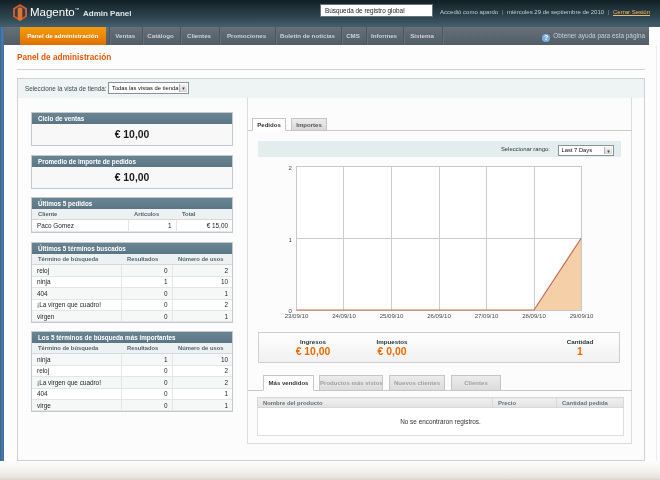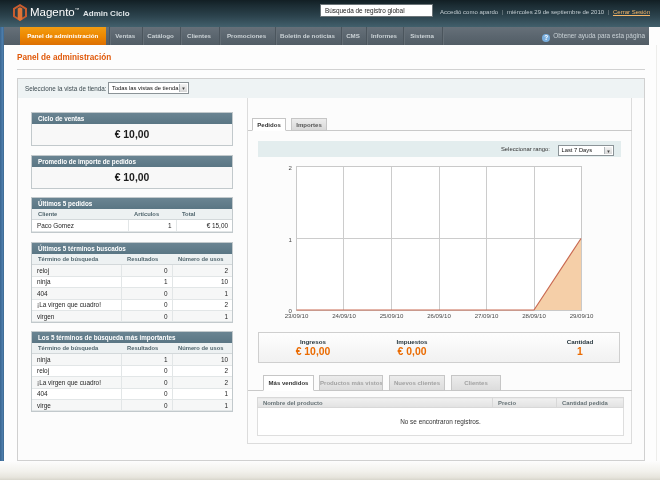--- a/index.html
+++ b/index.html
@@ -97,21 +97,21 @@
 </head>
 <body>
 <div id="wrap">
 <div class="abs" id="hdr">
   <svg class="abs" id="logo" width="14" height="17" viewBox="0 0 14 17">
     <polygon points="7,0 14,4.2 14,12.8 7,17 0,12.8 0,4.2" fill="#c95c2f"></polygon>
     <polygon points="7,2.3 12,5.2 12,11.9 7,14.8 2,11.9 2,5.2" fill="#2d3f47"></polygon>
     <polygon points="7,3.2 9.3,4.5 9.3,15.6 7,17 4.7,15.6 4.7,4.5" fill="#df7335"></polygon>
   </svg>
   <div class="abs" id="brandM">Magento<sup>™</sup></div>
-  <div class="abs" id="brandA">Admin Ciclo</div>
+  <div class="abs" id="brandA">Admin Panel</div>
   <div class="abs" id="srch">Búsqueda de registro global</div>
   <div class="abs" id="hright">Accedió como apardo <span class="sep">|</span> miércoles 29 de septiembre de 2010 <span class="sep">|</span> <a>Cerrar Sesión</a></div>
 </div>
 <div class="abs" id="lstrip"></div>
 <div class="abs" id="nav">
   <div class="nitem" id="ntab0">Panel de administración</div>
   <div class="nsep" style="left:104.5px"></div>
   <div class="nitem" style="left:105px; width:32.5px;">Ventas</div>
   <div class="nsep" style="left:137.5px"></div>
   <div class="nitem" style="left:138px; width:37px;">Catálogo</div>
@@ -291,21 +291,21 @@
     <text x="276" y="157.5" text-anchor="middle">28/09/10</text>
     <text x="323.5" y="157.5" text-anchor="middle">29/09/10</text>
   </g>
 </svg>
 
 <div class="abs" id="stats">
   <div class="stat" style="left:9px;">
         <div class="sl">Ingresos</div>
         <div class="sv">€ 10,00</div>
       </div>
-  <div class="stat" style="left:108px;text-align:center;">
+  <div class="stat" style="left:88px;text-align:center;">
         <div class="sl">Impuestos</div>
         <div class="sv">€ 0,00</div>
       </div>
   <div class="stat" style="left:276px;">
         <div class="sl">Cantidad</div>
         <div class="sv">1</div>
       </div>
 </div>
 
 <div class="tabline" style="left:248px; top:390px; width:384px;"></div>

